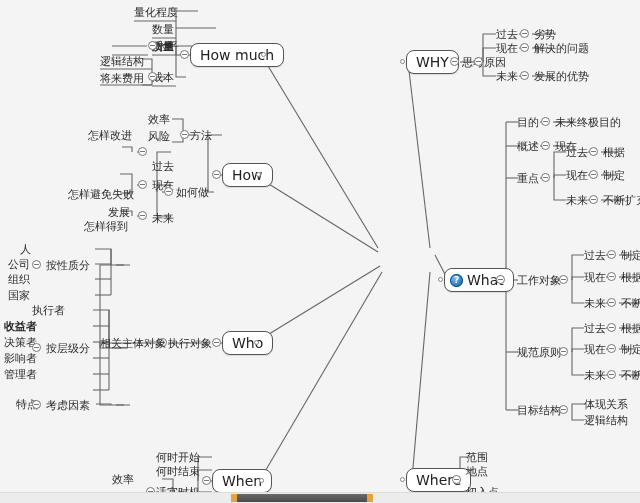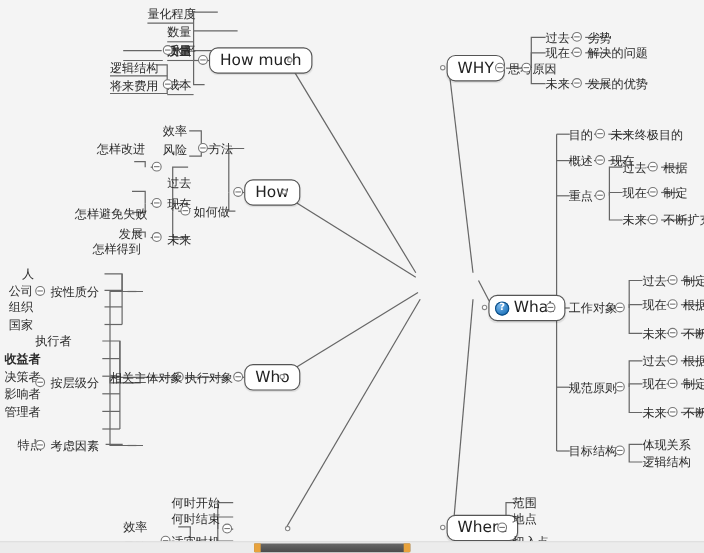--- a/index.html
+++ b/index.html
@@ -300,20 +300,23 @@
   <div class="lbl" style="left:4px;top:320px;font-weight:bold;">收益者</div>
   <div class="lbl" style="left:4px;top:336px;">决策者</div>
   <div class="lbl" style="left:4px;top:352px;">影响者</div>
   <div class="lbl" style="left:4px;top:368px;">管理者</div>
   <div class="lbl" style="left:46px;top:342px;">按层级分</div>
   <div class="collapse" style="left:32px;top:343px;"></div>
   <div class="lbl" style="left:16px;top:398px;">特点</div>
   <div class="lbl" style="left:46px;top:399px;">考虑因素</div>
   <div class="collapse" style="left:32px;top:400px;"></div>
 
+  <div class="node main" style="left:212px;top:469px;">
+    <span>When</span>
+  </div>
   <div class="collapse" style="left:202px;top:476px;"></div>
   <div class="dot" style="left:259px;top:478px;"></div>
   <div class="lbl" style="left:156px;top:451px;">何时开始</div>
   <div class="lbl" style="left:156px;top:465px;">何时结束</div>
   <div class="lbl" style="left:156px;top:486px;">适宜时机</div>
   <div class="collapse" style="left:146px;top:487px;"></div>
   <div class="lbl" style="left:112px;top:473px;">效率</div>
   <div class="lbl" style="left:112px;top:491px;">风险</div>
 
   <div class="node main" style="left:406px;top:50px;">

